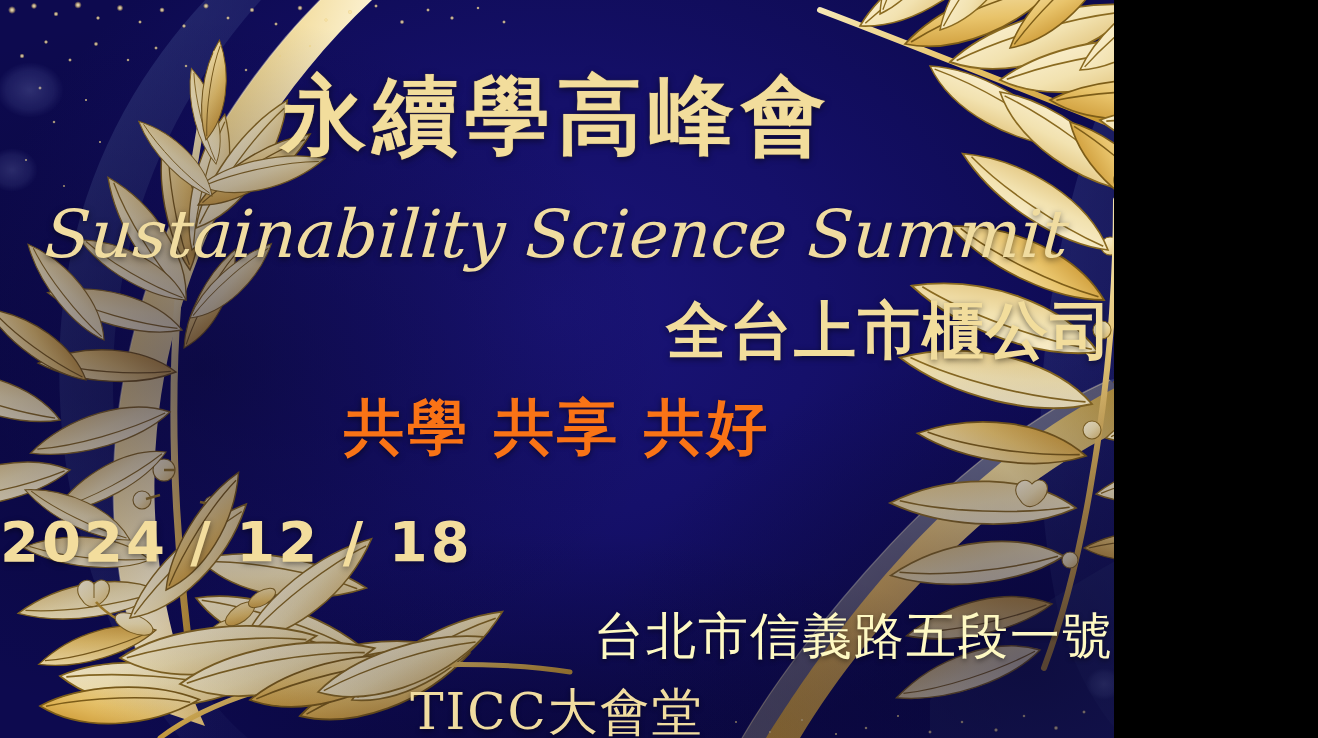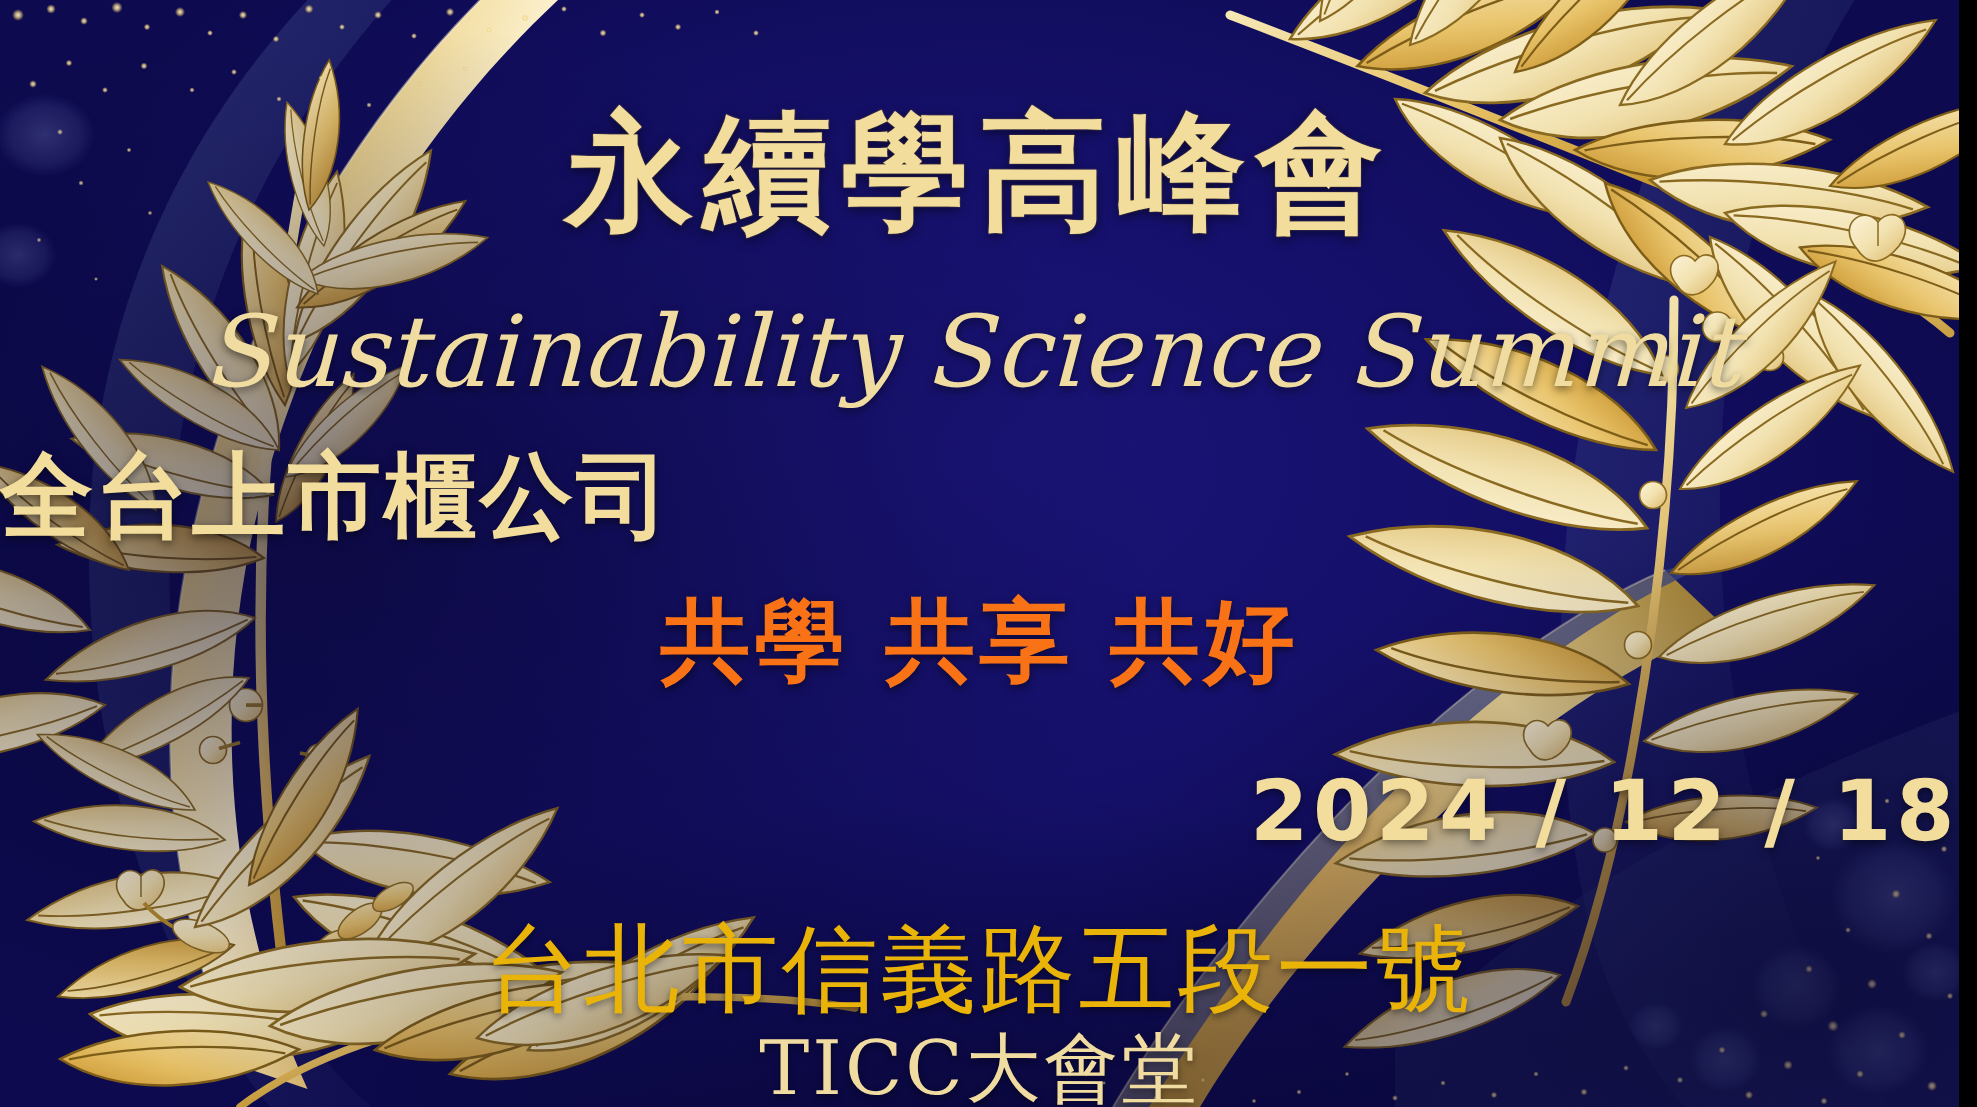--- a/index.html
+++ b/index.html
@@ -2,21 +2,21 @@
 <html><head>
 <meta charset="utf-8">
 <style>
   html, body {
     margin: 0;
     padding: 0;
     background: #000;
   }
   #poster {
     position: relative;
-    width: 1306px;
+    width: 1114px;
     height: 738px;
     overflow: hidden;
     background: #100c5e;
     font-family: "Liberation Sans", sans-serif;
   }
 
   
   .bg-base {
     position: absolute;
     inset: 0;
@@ -73,21 +73,21 @@
     letter-spacing: 0px;
     color: #f0dca0;
     text-shadow: 0 2px 6px rgba(0,0,0,0.5);
     white-space: nowrap;
     transform: skewX(-4deg);
   }
   .line-company {
     position: absolute;
     top: 289px;
     left: 0; right: 0;
-    text-align: left;
+    text-align: right;
     font-family: "DejaVu Sans", sans-serif;
     font-weight: 700;
     font-size: 62px;
     letter-spacing: 2px;
     color: #f2dd9c;
     text-shadow: 0 2px 6px rgba(0,0,0,0.5);
     white-space: nowrap;
   }
   .line-slogan {
     position: absolute;
@@ -99,40 +99,39 @@
     font-size: 60px;
     letter-spacing: 3px;
     color: #f97316;
     text-shadow: 0 2px 6px rgba(0,0,0,0.5);
     white-space: nowrap;
   }
   .line-date {
     position: absolute;
     top: 509px;
     left: 0; right: 0;
-    text-align: right;
+    text-align: left;
     font-family: "DejaVu Sans", sans-serif;
     font-weight: 700;
     font-size: 56px;
     letter-spacing: 3px;
     color: #f3dd9d;
     text-shadow: 0 2px 6px rgba(0,0,0,0.45);
     white-space: nowrap;
-    padding-left: 42px;
   }
   .line-addr {
     position: absolute;
     top: 603px;
     left: 0; right: 0;
-    text-align: center;
+    text-align: right;
     font-family: "DejaVu Sans", sans-serif;
     font-weight: 400;
-    font-size: 64px;
+    font-size: 50px;
     letter-spacing: 2px;
-    color: #eab308;
+    color: #fef9c3;
     text-shadow: 0 2px 5px rgba(0,0,0,0.45);
     white-space: nowrap;
   }
   .line-venue {
     position: absolute;
     top: 679px;
     left: 0; right: 0;
     text-align: center;
     font-family: "DejaVu Serif", serif;
     font-weight: 400;

